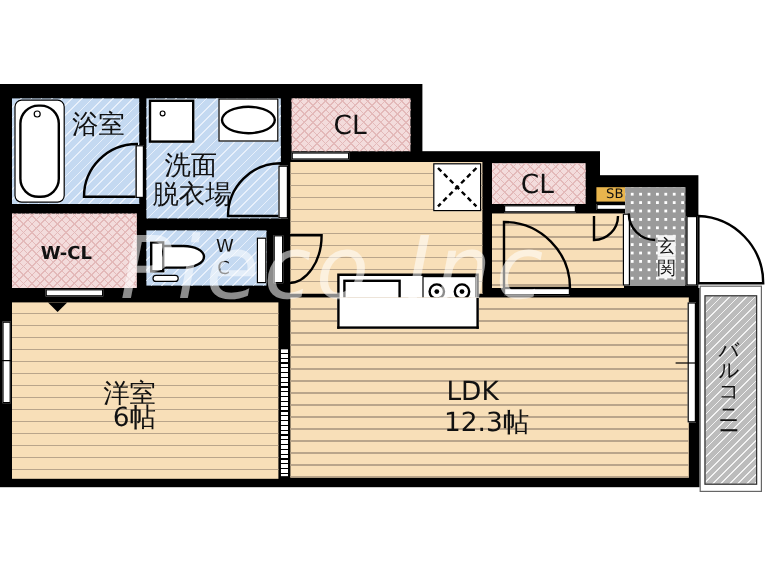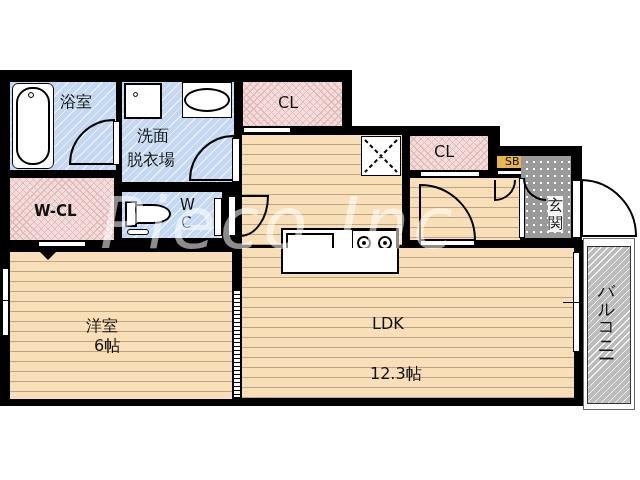--- a/index.html
+++ b/index.html
@@ -4,21 +4,21 @@
 <style>
   html,body{margin:0;padding:0;background:#fff;}
   body{width:640px;height:480px;position:relative;overflow:hidden;font-family:"DejaVu Sans","Liberation Sans",sans-serif;}
   .abs{position:absolute;box-sizing:border-box;}
   .wall{background:#000;}
   .wood{background-color:#f8dfb8;background-image:repeating-linear-gradient(180deg,transparent 0,transparent 9px,#b9a58b 9px,#b9a58b 10px);}
   .tile-blue{background-color:#c4d9f1;background-image:repeating-linear-gradient(135deg,transparent 0,transparent 5px,#e8f0fb 5px,#e8f0fb 6px);}
   .tile-pink{background-color:#f3dcdc;background-image:repeating-linear-gradient(45deg,transparent 0,transparent 4px,#e3b9b9 4px,#e3b9b9 5px),repeating-linear-gradient(-45deg,transparent 0,transparent 4px,#e3b9b9 4px,#e3b9b9 5px);}
   .tile-grey{background-color:#fff;background-image:linear-gradient(90deg,#9a9a9a 5px,transparent 5px),linear-gradient(180deg,#9a9a9a 5px,transparent 5px);background-size:7px 7px;}
   .balcony-fill{background-color:#bcbcbc;background-image:repeating-linear-gradient(135deg,transparent 0,transparent 4px,#f2f2f2 4px,#f2f2f2 5px);}
-  .lbl{position:absolute;color:#111;font-size:16px;line-height:1.2;text-align:center;white-space:nowrap;}
+  .lbl{position:absolute;color:#111;font-size:22px;line-height:1.2;text-align:center;white-space:nowrap;}
   .sm{font-size:15px;}
   .win{background:#fff;border:1px solid #000;}
   .door-panel{background:#fff;border:1px solid #000;}
   svg{position:absolute;overflow:visible;}
 </style>
 </head>
 <body>
 
 <div class="abs wall" style="left:0;top:70;left:0px;top:70px;width:352px;height:175px;"></div>
 <div class="abs wall" style="left:230px;top:126px;width:270px;height:120px;"></div>
@@ -120,21 +120,21 @@
 <div class="abs win" style="left:2px;top:268px;width:7px;height:68px;"></div>
 <div class="abs" style="left:0px;top:300px;width:10px;height:1px;background:#000;"></div>
 <div class="abs" style="left:40px;top:252px;width:0;height:0;border-left:8px solid transparent;border-right:8px solid transparent;border-top:8px solid #000;"></div>
 <div class="lbl" style="left:86px;top:316px;">洋室</div>
 <div class="lbl" style="left:94px;top:336px;text-align:right;">6帖</div>
 <div class="abs win" style="left:233px;top:290px;width:8px;height:108px;background:repeating-linear-gradient(180deg,#fff 0,#fff 3px,#000 3px,#000 4px);"></div>
 
 <div class="abs wood" style="left:242px;top:248px;width:332px;height:150px;"></div>
 <div class="abs" style="left:281px;top:248px;width:118px;height:26px;background:#fff;border:2px solid #000;border-top:none;"></div>
 <div class="lbl" style="left:372px;top:314px;">LDK</div>
-<div class="lbl" style="left:370px;top:364px;">12.3帖</div>
+<div class="lbl" style="left:370px;top:340px;">12.3帖</div>
 <div class="abs win" style="left:573px;top:252px;width:7px;height:100px;"></div>
 <div class="abs" style="left:563px;top:302px;width:30px;height:1px;background:#000;"></div>
 
 <div class="abs" style="left:583px;top:238px;width:52px;height:172px;background:#fff;border:1px solid #666;"></div>
 <div class="abs balcony-fill" style="left:587px;top:246px;width:44px;height:158px;border:1.5px solid #333;"></div>
 <div class="lbl" style="left:597px;top:272px;width:20px;writing-mode:vertical-rl;font-size:17px;background:transparent;">バルコニー</div>
 
 <div class="lbl" style="left:100px;top:180px;font-size:72px;color:rgba(255,255,255,0.55);font-style:italic;letter-spacing:4px;">Pieco Inc</div>
 
 </body></html>

